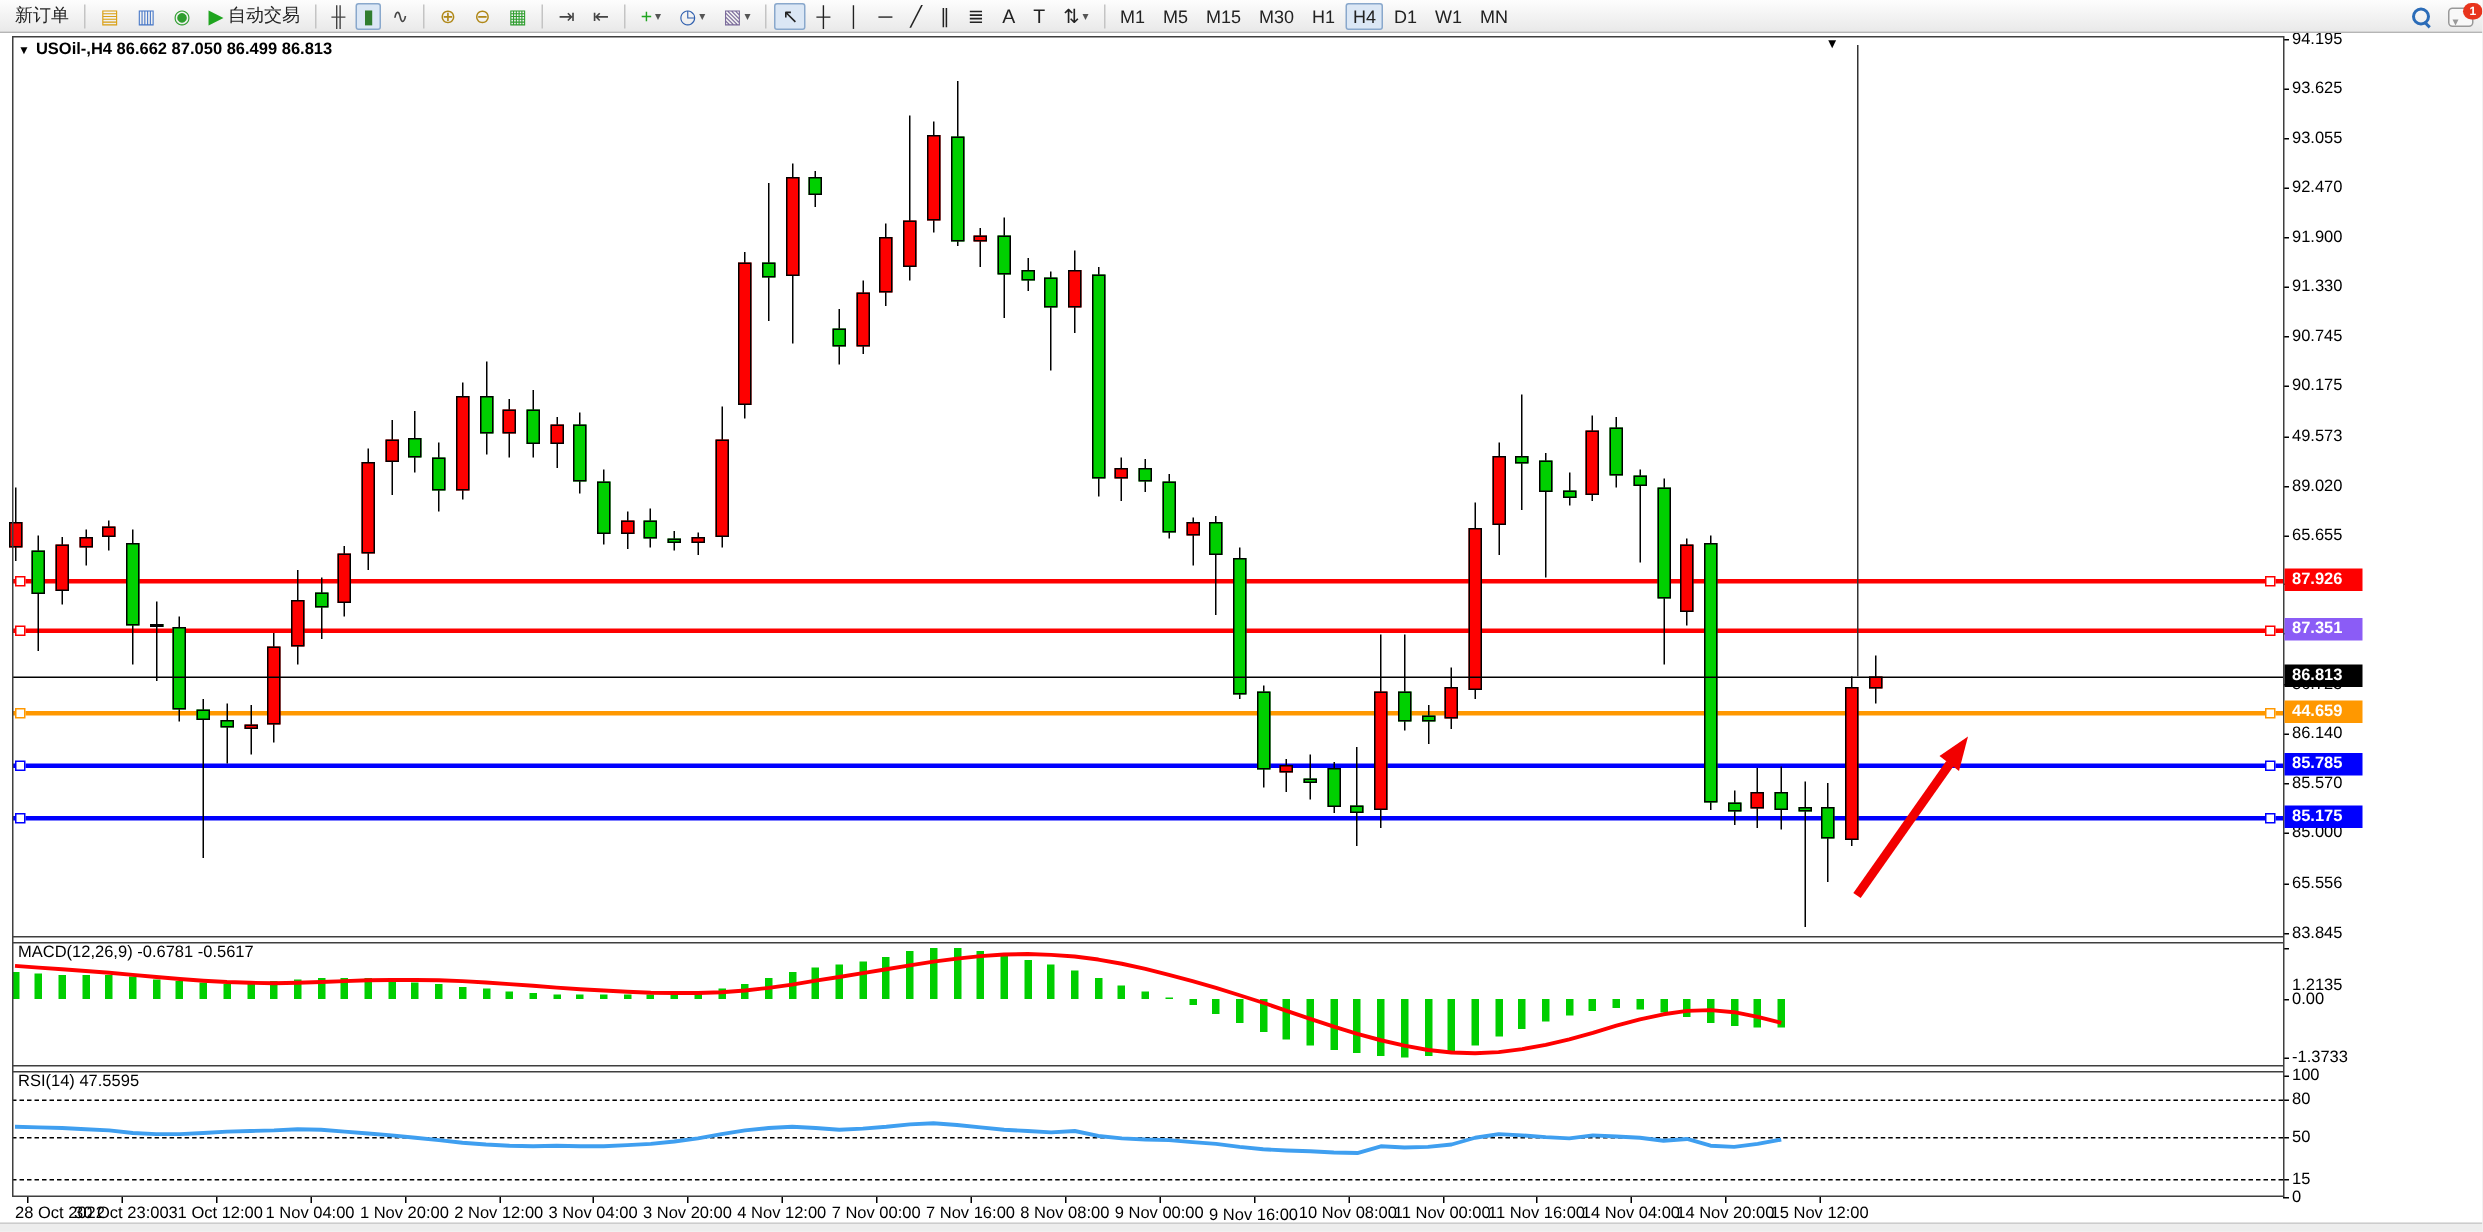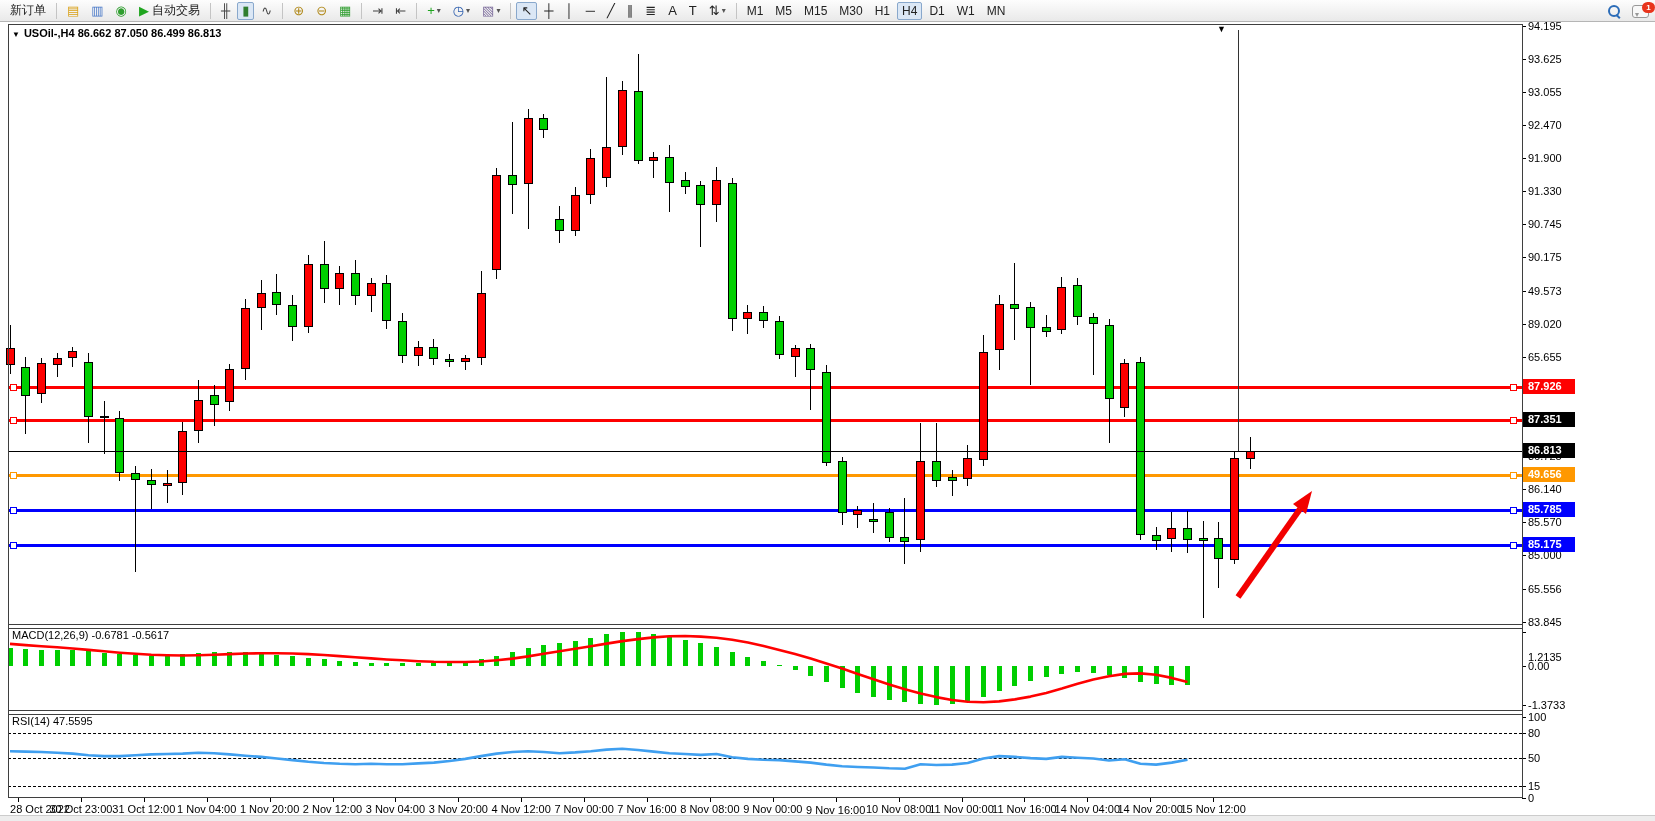--- a/index.html
+++ b/index.html
@@ -525,21 +525,21 @@
       <div class="timelab" style="left: 1150.2px; top: 803px;">14 Nov 20:00</div>
       <div class="timetick" style="left: 1213.1px;"></div>
       <div class="timelab" style="left: 1213.1px; top: 803px;">15 Nov 12:00</div>
       <svg class="overlay" width="1655" height="821">
         <polyline points="10,643.9 25.7,645.1 41.4,646.2 57.099999999999994,647.3 72.8,648.5 88.5,649.9 104.19999999999999,651.3 119.89999999999999,652.7 135.6,653.8 151.29999999999998,654.7 167,655.2 182.7,655.5 198.39999999999998,655.2 214.1,654.7 229.79999999999998,654.1 245.5,653.5 261.2,653.3 276.9,653.3 292.59999999999997,653.5 308.3,654.1 324,655.0 339.7,656.1 355.4,657.2 371.09999999999997,658.4 386.79999999999995,659.5 402.5,660.3 418.2,661.2 433.9,661.8 449.59999999999997,662.0 465.29999999999995,662.0 481,661.5 496.7,660.3 512.4,658.6 528.1,656.4 543.8,653.8 559.5,651.3 575.1999999999999,648.7 590.9,646.2 606.6,643.6 622.3,641.1 638,639.1 653.6999999999999,637.4 669.4,636.3 685.1,636.0 700.8,636.6 716.5,637.7 732.1999999999999,639.7 747.9,642.5 763.5999999999999,645.9 779.3,649.9 795,654.1 810.6999999999999,658.6 826.4,663.5 842.0999999999999,668.5 857.8,673.9 873.5,679.3 889.1999999999999,684.4 904.9,689.2 920.5999999999999,693.5 936.3,697.1 952,700.0 967.6999999999999,701.7 983.4,702.2 999.0999999999999,701.4 1014.8,699.4 1030.5,696.6 1046.2,692.9 1061.8999999999999,688.6 1077.6,683.8 1093.3,679.6 1109,676.2 1124.7,673.9 1140.3999999999999,673.4 1156.1,674.8 1171.8,677.9 1187.5,681.9" fill="none" stroke="#ff0000" stroke-width="2.6" stroke-linejoin="round"></polyline>
         <polyline points="10,751.2 25.7,751.6 41.4,752.0 57.099999999999994,752.8 72.8,753.6 88.5,755.3 104.19999999999999,756.1 119.89999999999999,756.1 135.6,755.3 151.29999999999998,754.4 167,754.0 182.7,753.6 198.39999999999998,752.8 214.1,753.2 229.79999999999998,754.4 245.5,755.7 261.2,756.9 276.9,758.5 292.59999999999997,760.1 308.3,761.8 324,763.0 339.7,763.8 355.4,764.2 371.09999999999997,763.8 386.79999999999995,764.2 402.5,764.2 418.2,763.4 433.9,762.6 449.59999999999997,761.0 465.29999999999995,758.9 481,756.1 496.7,753.6 512.4,752.0 528.1,751.2 543.8,752.0 559.5,753.2 575.1999999999999,752.4 590.9,751.2 606.6,749.6 622.3,748.8 638,750.0 653.6999999999999,751.6 669.4,753.2 685.1,754.0 700.8,754.9 716.5,754.0 732.1999999999999,757.3 747.9,758.9 763.5999999999999,759.7 779.3,760.1 795,761.4 810.6999999999999,762.6 826.4,764.6 842.0999999999999,766.2 857.8,767.0 873.5,767.5 889.1999999999999,768.3 904.9,768.7 920.5999999999999,764.2 936.3,765.0 952,764.6 967.6999999999999,763.0 983.4,758.5 999.0999999999999,756.1 1014.8,756.9 1030.5,758.1 1046.2,758.9 1061.8999999999999,756.9 1077.6,757.7 1093.3,758.5 1109,760.5 1124.7,759.3 1140.3999999999999,763.8 1156.1,764.6 1171.8,762.6 1187.5,759.7" fill="none" stroke="#3f9ff0" stroke-width="2.6" stroke-linejoin="round"></polyline>
         <line x1="1238" y1="597" x2="1300" y2="509" stroke="#f20000" stroke-width="6"></line>
         <polygon points="1312,491 1306,514 1293,504" fill="#f20000"></polygon>
       </svg>
       <div class="tag" style="top: 379.2px; background: rgb(254, 0, 0);">87.926</div>
-      <div class="tag" style="top: 412.286px; background: #000000;">87.351</div>
-      <div class="tag" style="top: 467.351px; background: rgb(255, 152, 0);">49.656</div>
+      <div class="tag" style="top: 412.286px; background: #8b5cf6;">87.351</div>
+      <div class="tag" style="top: 467.351px; background: rgb(255, 152, 0);">44.659</div>
       <div class="tag" style="top: 502.393px; background: rgb(0, 0, 254);">85.785</div>
       <div class="tag" style="top: 537.493px; background: rgb(0, 0, 254);">85.175</div>
       <div class="tag" style="top: 443.242px; background: rgb(0, 0, 0);">86.813</div>
     </div>
 
   <div class="bottomstrip"></div>
 </div>
 
 </body></html>

